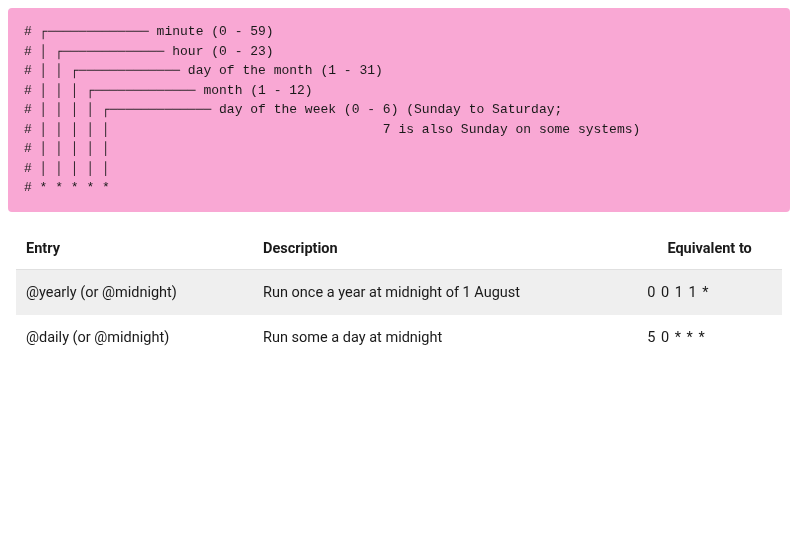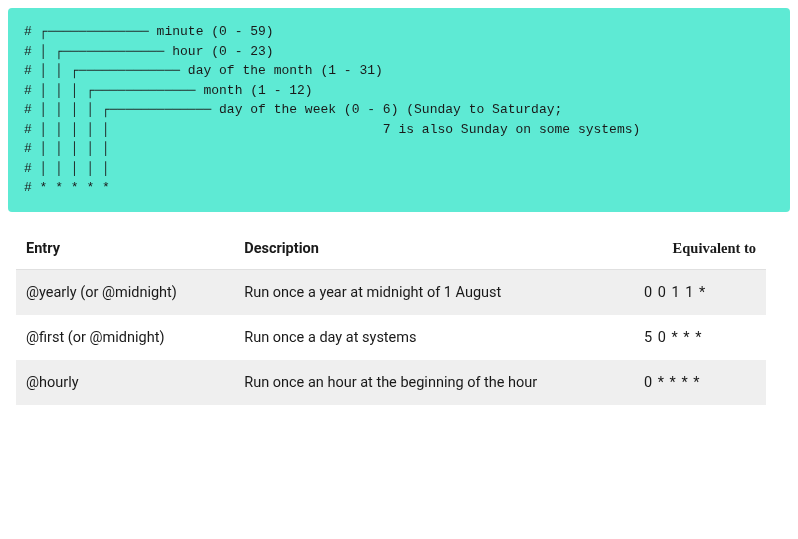--- a/index.html
+++ b/index.html
@@ -7,48 +7,47 @@
       padding: 0;
       box-sizing: border-box;
     }
     body {
       font-family: -apple-system, BlinkMacSystemFont, "Segoe UI", Roboto, "Helvetica Neue", Arial, sans-serif;
       background: #fff;
       width: 798px;
       padding: 0;
     }
     .code-block {
-      background: #5eead4;
+      background: #f9a8d4;
       padding: 14px 16px;
       font-family: "SFMono-Regular", Consolas, "Liberation Mono", Menlo, monospace;
       font-size: 13px;
       line-height: 1.5;
       white-space: pre;
       color: #1a1a1a;
       margin: 8px;
       border-radius: 4px;
     }
     .table-wrap {
-      padding: 8px 32px 16px 16px;
+      padding: 8px 16px 16px 16px;
     }
     table {
       width: 100%;
       border-collapse: collapse;
       font-size: 14.5px;
     }
     thead th {
       text-align: left;
       font-weight: 700;
       padding: 12px 10px;
       border-bottom: 1px solid #e0e0e0;
       color: #1a1a1a;
     }
     thead th:last-child {
-      text-align: right;
-      font-family: Liberation Serif, serif;
+      text-align: center;
     }
     tbody td {
       padding: 14px 10px;
       color: #1a1a1a;
       vertical-align: middle;
     }
     tbody tr:nth-child(odd) {
       background: #efefef;
     }
     tbody tr:nth-child(even) {
@@ -82,24 +81,19 @@
         <th>Equivalent to</th>
       </tr>
     </thead>
     <tbody>
       <tr>
         <td>@yearly (or @midnight)</td>
         <td>Run once a year at midnight of 1 August</td>
         <td class="equiv">0 0 1 1 *</td>
       </tr>
       <tr>
-        <td>@first (or @midnight)</td>
-        <td>Run once a day at systems</td>
+        <td>@daily (or @midnight)</td>
+        <td>Run some a day at midnight</td>
         <td class="equiv">5 0 * * *</td>
-      </tr>
-      <tr>
-        <td>@hourly</td>
-        <td>Run once an hour at the beginning of the hour</td>
-        <td class="equiv">0 * * * *</td>
       </tr>
     </tbody>
   </table>
 </div>
 
 </body></html>

